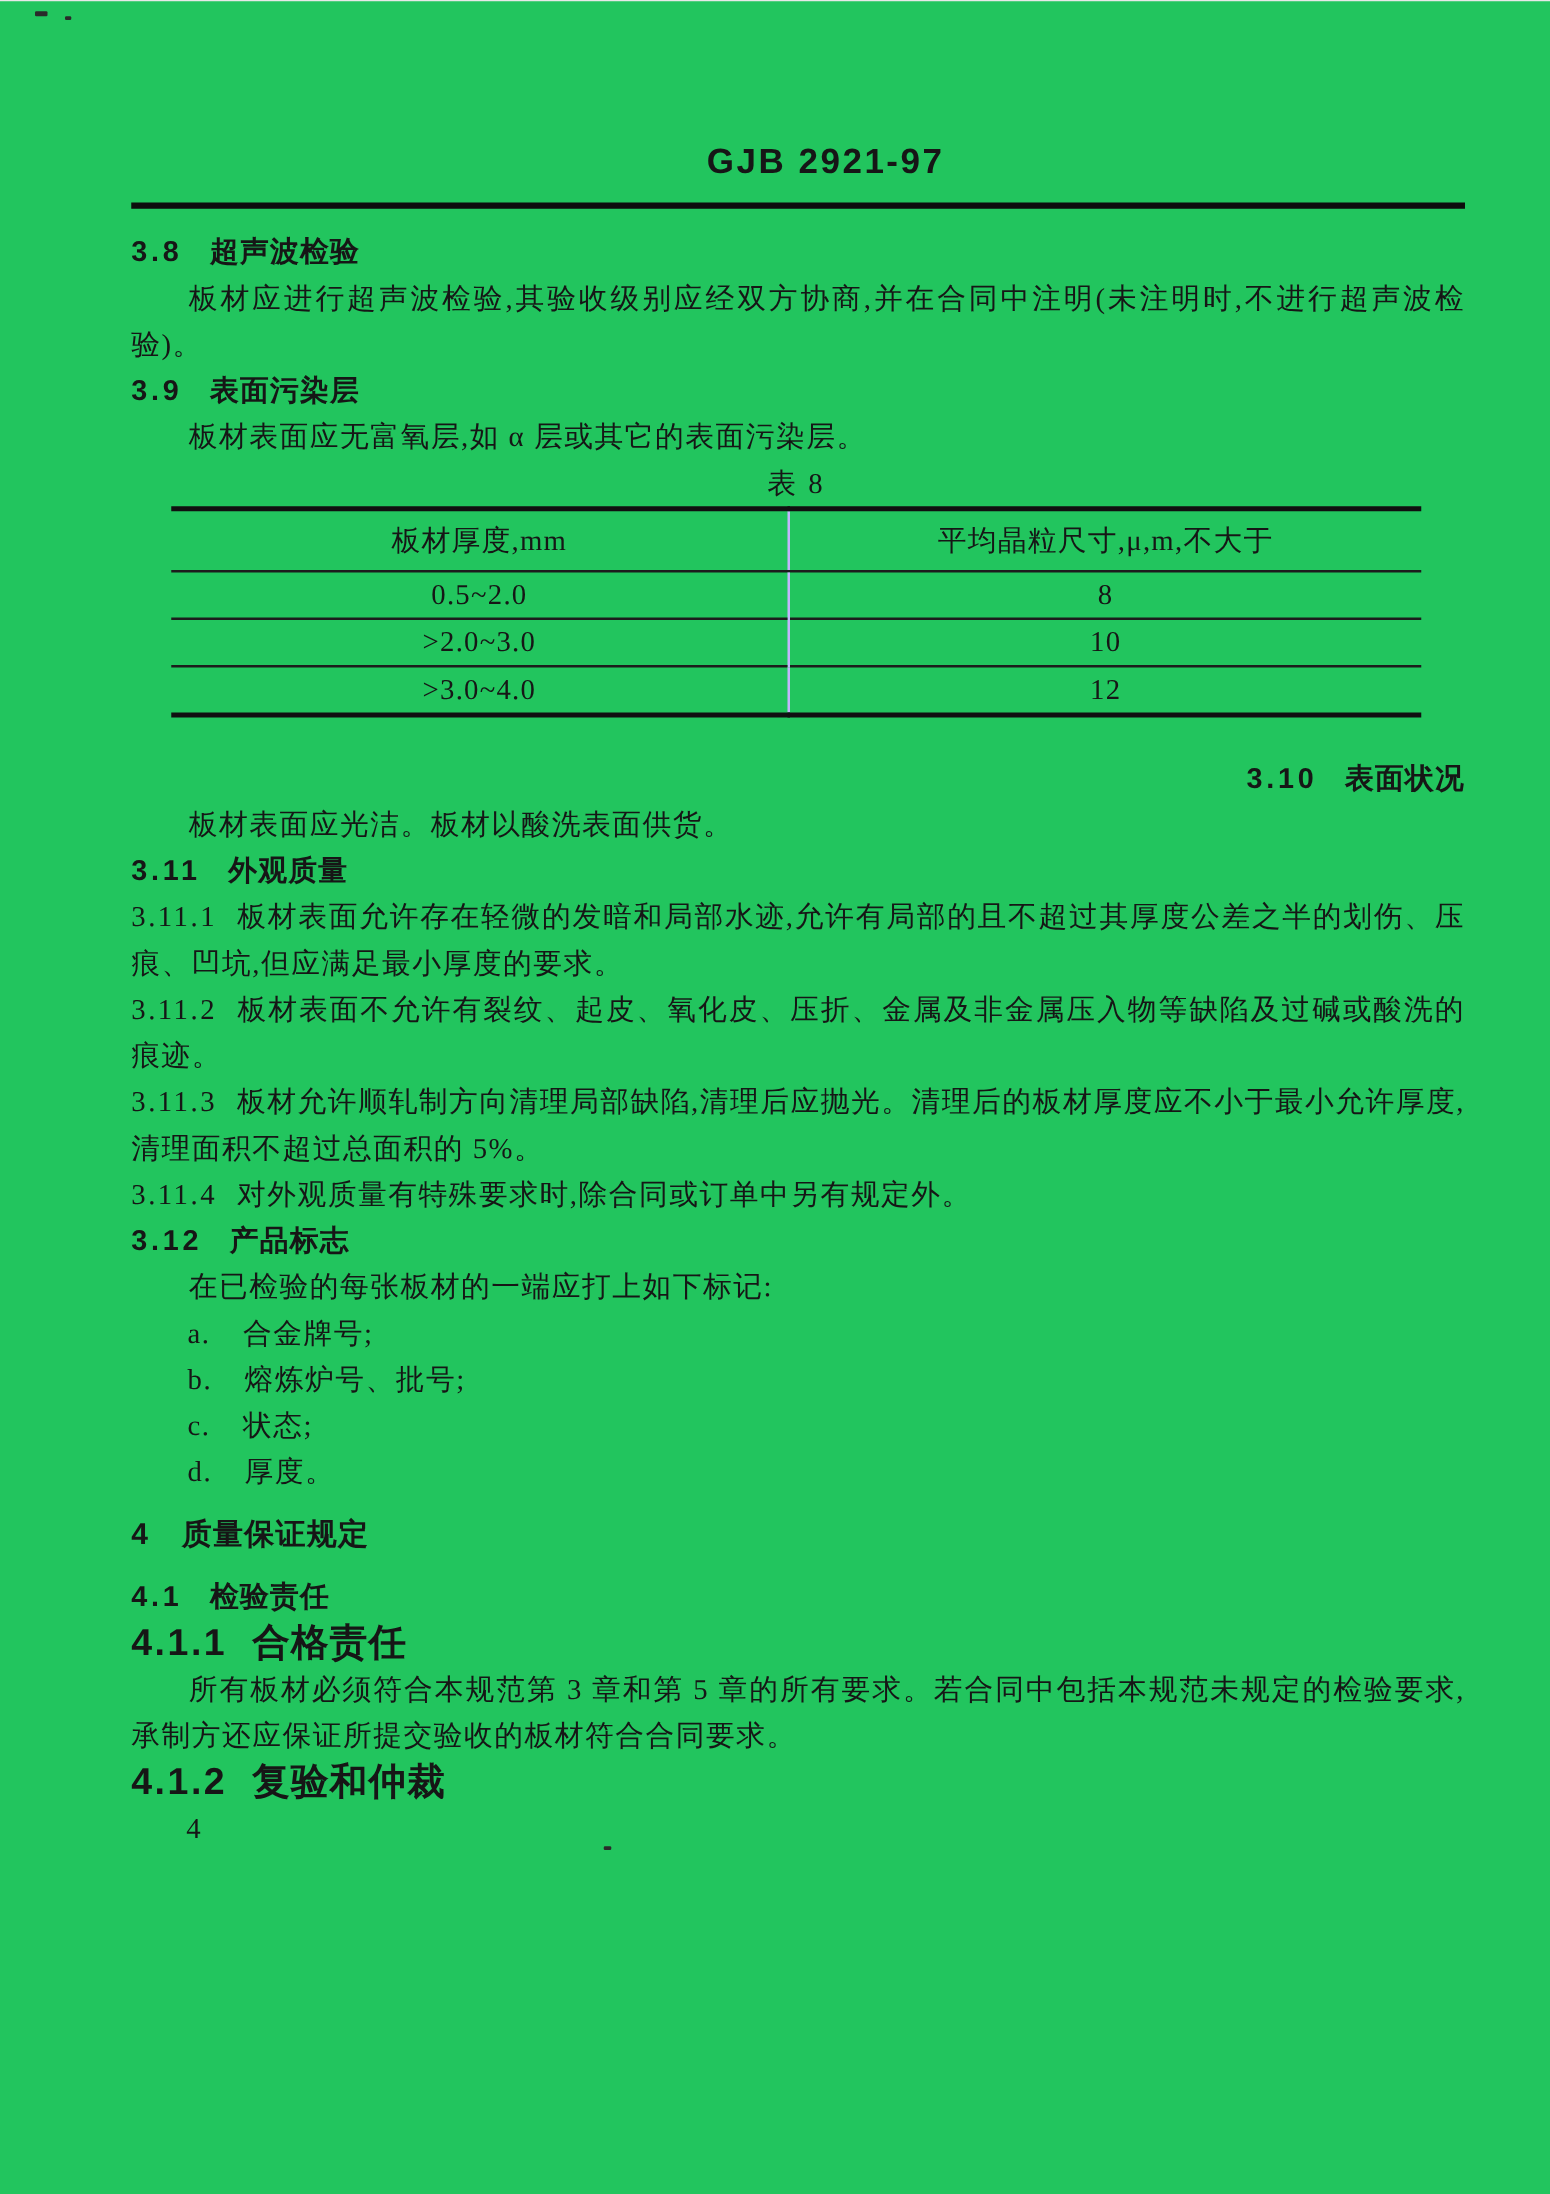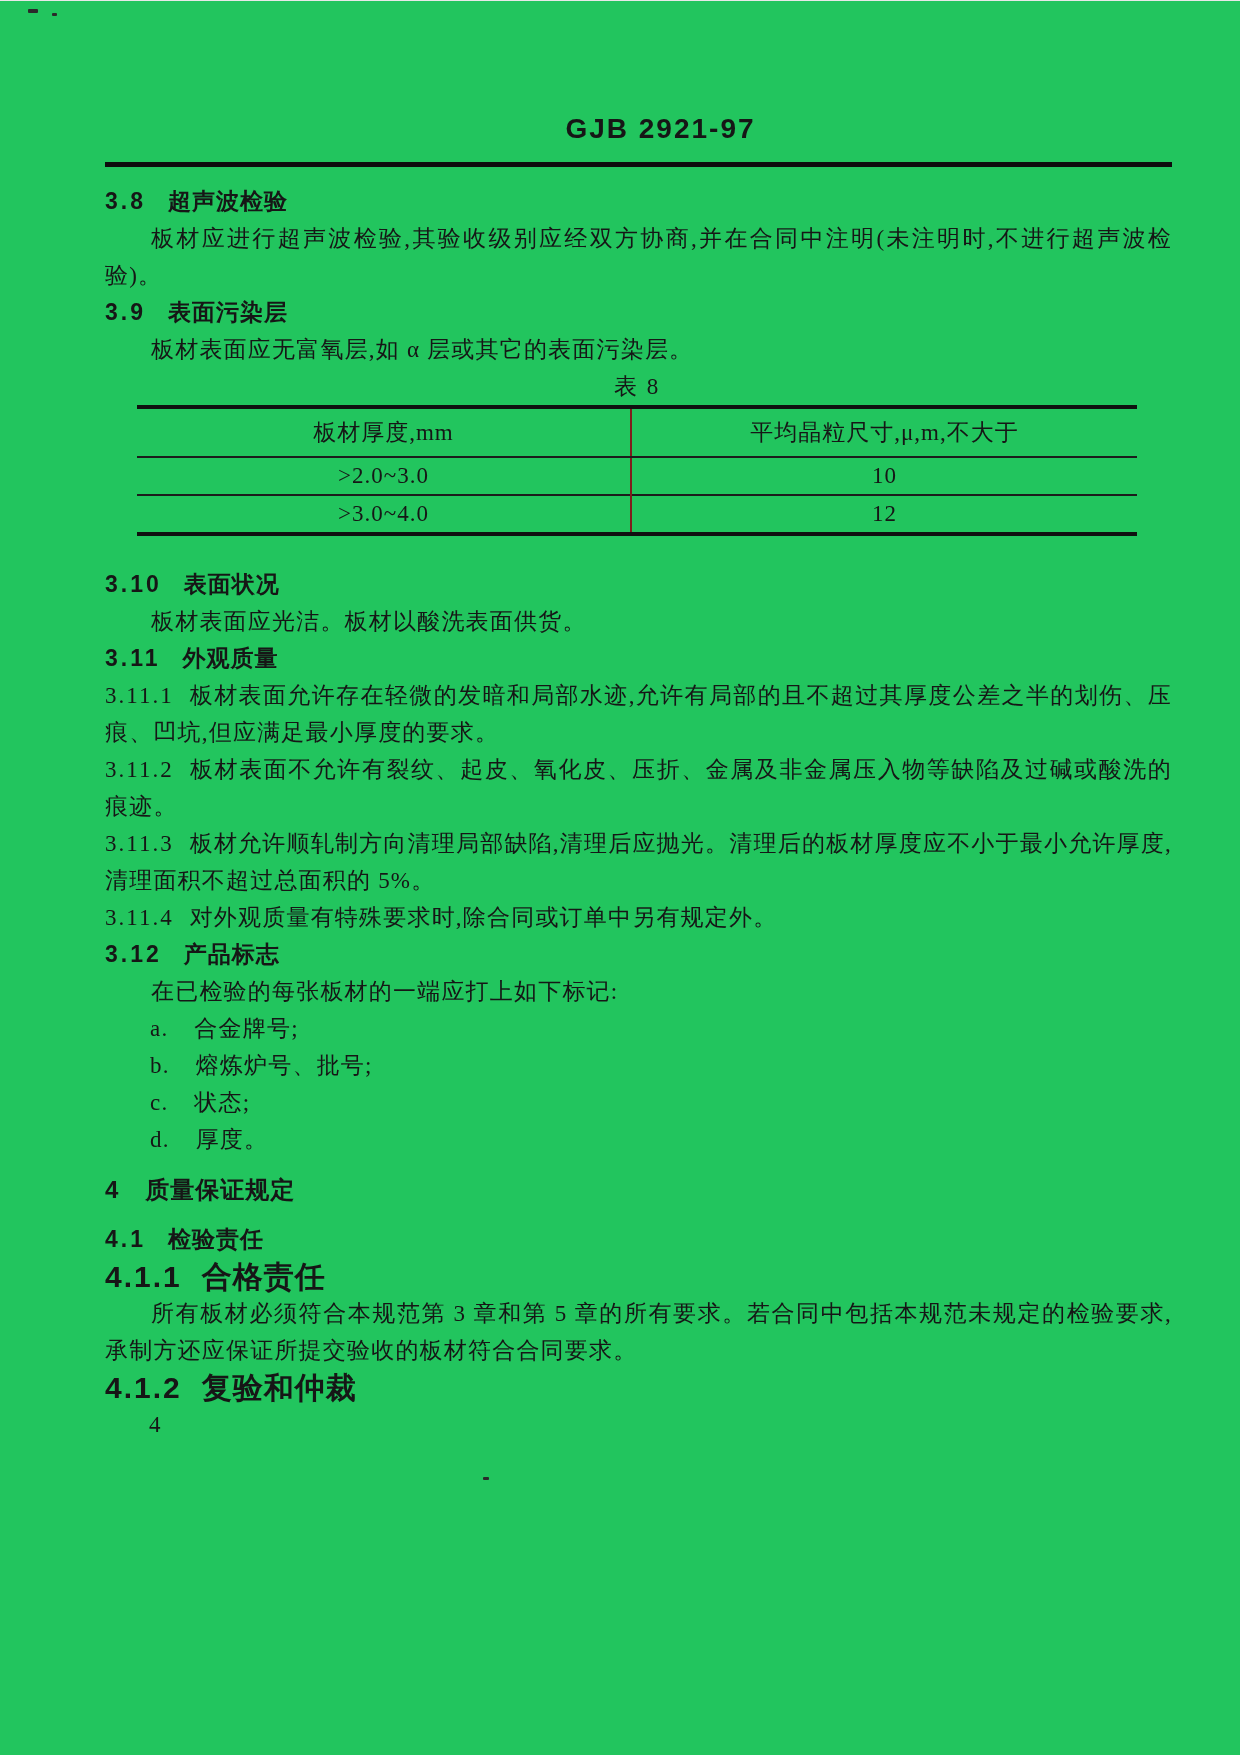--- a/index.html
+++ b/index.html
@@ -15,21 +15,21 @@
     font-weight:bold;font-size:28px;line-height:40px;height:40px;
     letter-spacing:2px;position:relative;left:22px;
   }
   .header-rule{height:5px;background:#0d0d0d;margin-top:13px;}
 
   
   .h2{font-family:"Liberation Sans","DejaVu Sans",sans-serif;font-weight:bold;
       font-size:23px;line-height:37px;letter-spacing:1px;}
   .h2 .hnum{letter-spacing:3px;margin-right:22px;}
   .h2.first{margin-top:16px;}
-  .h2.gap-top{margin-top:30px;}
+  .h2.gap-top{margin-top:30px;text-align:right;}
   .chapter{font-family:"Liberation Sans","DejaVu Sans",sans-serif;font-weight:bold;
       font-size:24px;line-height:37px;letter-spacing:1px;margin-top:13px;margin-bottom:13px;}
   .chapter .hnum{margin-right:26px;}
   .h3{font-family:"Liberation Sans","DejaVu Sans",sans-serif;font-weight:bold;
       font-size:30px;line-height:37px;letter-spacing:1px;}
   .h3 .hnum{letter-spacing:2px;margin-right:20px;}
 
   
   p.body{margin:0;font-size:23px;line-height:37px;letter-spacing:1.2px;
          text-align:justify;}
@@ -39,21 +39,21 @@
   
   .tbl-caption{width:1000px;margin-left:32px;text-align:center;
                font-size:23px;line-height:37px;letter-spacing:2px;}
   table.tbl{width:1000px;margin-left:32px;border-collapse:collapse;
             border-top:4px solid #101010;border-bottom:4px solid #101010;
             font-size:23px;letter-spacing:1px;}
   table.tbl th,table.tbl td{font-weight:normal;text-align:center;padding:0;}
   table.tbl th{height:47px;border-bottom:2px solid #1c1c1c;}
   table.tbl td{height:36px;}
   table.tbl tbody tr:not(:first-child) td{border-top:2px solid #1c1c1c;}
-  table.tbl th:first-child,table.tbl td:first-child{border-right:2px solid #7f1d1d;width:493px;}
+  table.tbl th:first-child,table.tbl td:first-child{border-right:2px solid #c4b5fd;width:493px;}
 
   
   .list-item{font-size:23px;line-height:37px;letter-spacing:1.2px;padding-left:45px;}
   .list-item .llabel{margin-right:26px;}
 
   .page-num{font-size:23px;line-height:37px;margin-left:44px;letter-spacing:1px;}
 
   
   .speck{position:absolute;background:#2a2a2a;border-radius:1px;}
 </style>
@@ -77,20 +77,24 @@
 
   <div class="tbl-caption">表 8</div>
   <table class="tbl">
     <thead>
       <tr>
         <th>板材厚度,mm</th>
         <th>平均晶粒尺寸,μ,m,不大于</th>
       </tr>
     </thead>
     <tbody>
+      <tr>
+        <td>0.5~2.0</td>
+        <td>8</td>
+      </tr>
       <tr>
         <td>&gt;2.0~3.0</td>
         <td>10</td>
       </tr>
       <tr>
         <td>&gt;3.0~4.0</td>
         <td>12</td>
       </tr>
     </tbody>
   </table>

